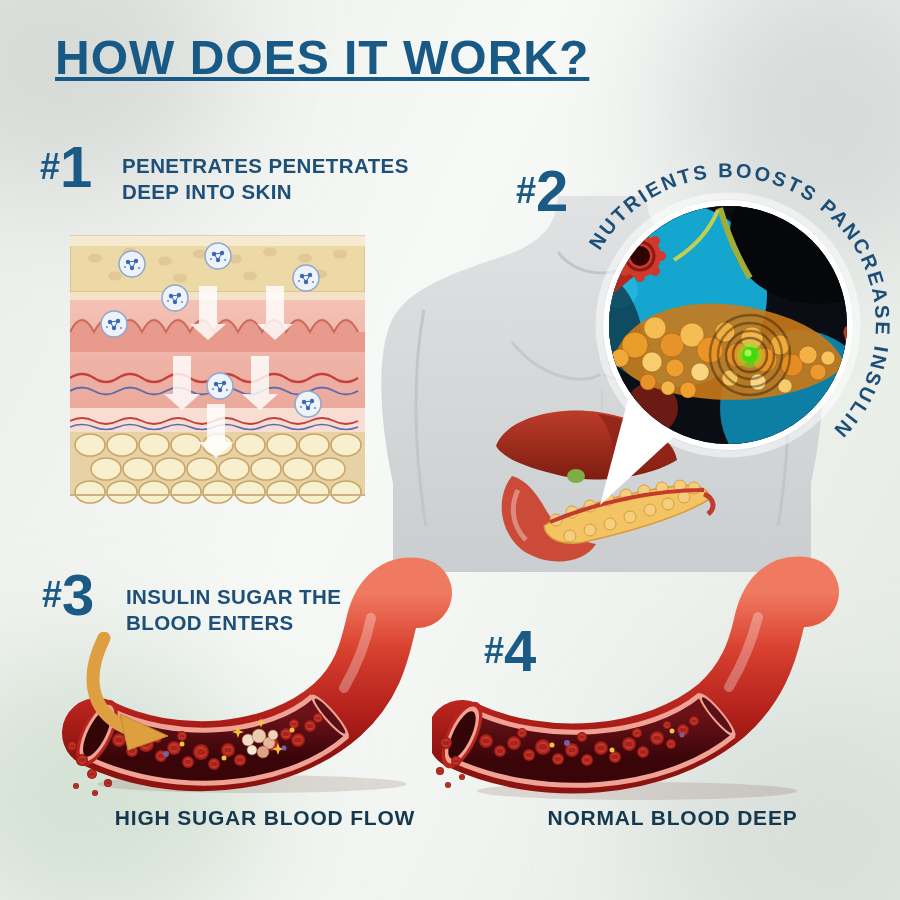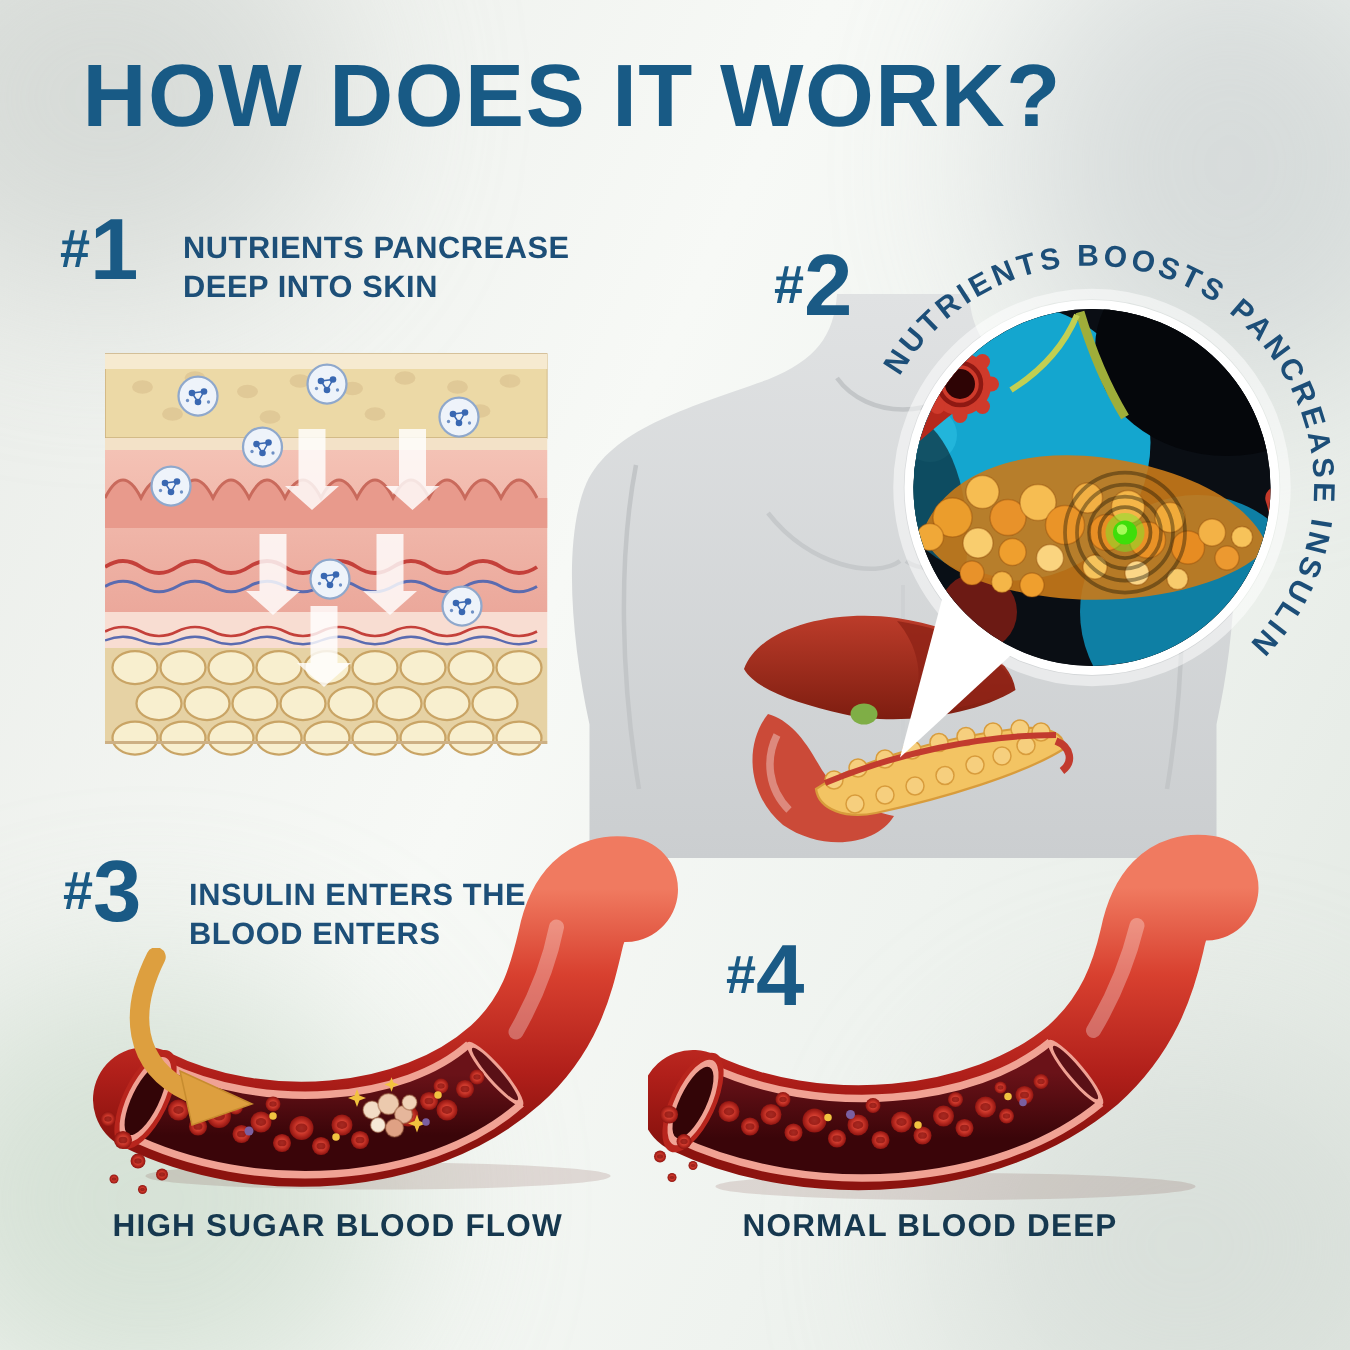--- a/index.html
+++ b/index.html
@@ -9,31 +9,32 @@
     font-family:"Liberation Sans",sans-serif;
   }
   .abs{position:absolute;}
   .blob{position:absolute;border-radius:50%;filter:blur(60px);}
   .blob-tl{left:-90px;top:-70px;width:320px;height:270px;background:#c7ccc9;opacity:.55;}
   .blob-tr{right:-70px;top:-50px;width:300px;height:320px;background:#b9bfc2;opacity:.45;}
   .blob-bl{left:-70px;bottom:-50px;width:340px;height:300px;background:#c2d4c3;opacity:.6;}
   .blob-br{right:-50px;bottom:-70px;width:320px;height:280px;background:#ccd4cf;opacity:.5;}
   .title{
     left:55px;top:30px;width:820px;
-    font-size:59px;font-weight:800;letter-spacing:1px;color:#185a85;
+    font-size:48px;font-weight:800;letter-spacing:1px;color:#185a85;
     white-space:nowrap;
+    text-decoration:underline;
   }
   .step-num{color:#1a5a85;font-weight:800;line-height:1;}
   .step-num .digit{font-size:58px;}
   .step-num .hash{font-size:36px;vertical-align:0.22em;}
   .step-label{
     color:#1d4f78;font-size:20.5px;font-weight:600;letter-spacing:.4px;line-height:26px;
   }
   .caption{
-    color:#16384f;font-size:21px;font-weight:600;letter-spacing:.8px;
+    color:#16384f;font-size:21px;font-weight:600;letter-spacing:.8px;text-align:center;
   }
 </style>
 </head>
 <body>
 
 <div class="canvas">
 
   <div class="blob blob-tl"></div>
   <div class="blob blob-tr"></div>
   <div class="blob blob-bl"></div>
@@ -276,33 +277,33 @@
       <textPath href="#arcPath">NUTRIENTS BOOSTS PANCREASE INSULIN</textPath>
     </text>
   </svg>
 
   <div class="abs title">HOW DOES IT WORK?</div>
 
   <div class="abs step-num" style="left:40px;top:138px">
     <span class="hash">#</span><span class="digit">1</span>
   </div>
   <div class="abs step-label" style="left:122px;top:153px">
-    <div>NUTRIENTS PANCREASE</div>
+    <div>PENETRATES PENETRATES</div>
     <div>DEEP INTO SKIN</div>
   </div>
 
   <div class="abs step-num" style="left:516px;top:162px">
     <span class="hash">#</span><span class="digit">2</span>
   </div>
 
   <div class="abs step-num" style="left:42px;top:566px">
     <span class="hash">#</span><span class="digit">3</span>
   </div>
   <div class="abs step-label" style="left:126px;top:584px">
-    <div>INSULIN ENTERS THE</div>
+    <div>INSULIN SUGAR THE</div>
     <div>BLOOD ENTERS</div>
   </div>
 
   <div class="abs step-num" style="left:484px;top:622px">
     <span class="hash">#</span><span class="digit">4</span>
   </div>
 
   <svg class="abs" style="left:62px;top:548px" width="395" height="250" viewBox="0 0 395 250">
     <defs>
       <linearGradient id="gradA" x1="0" y1="0" x2="0" y2="1">

